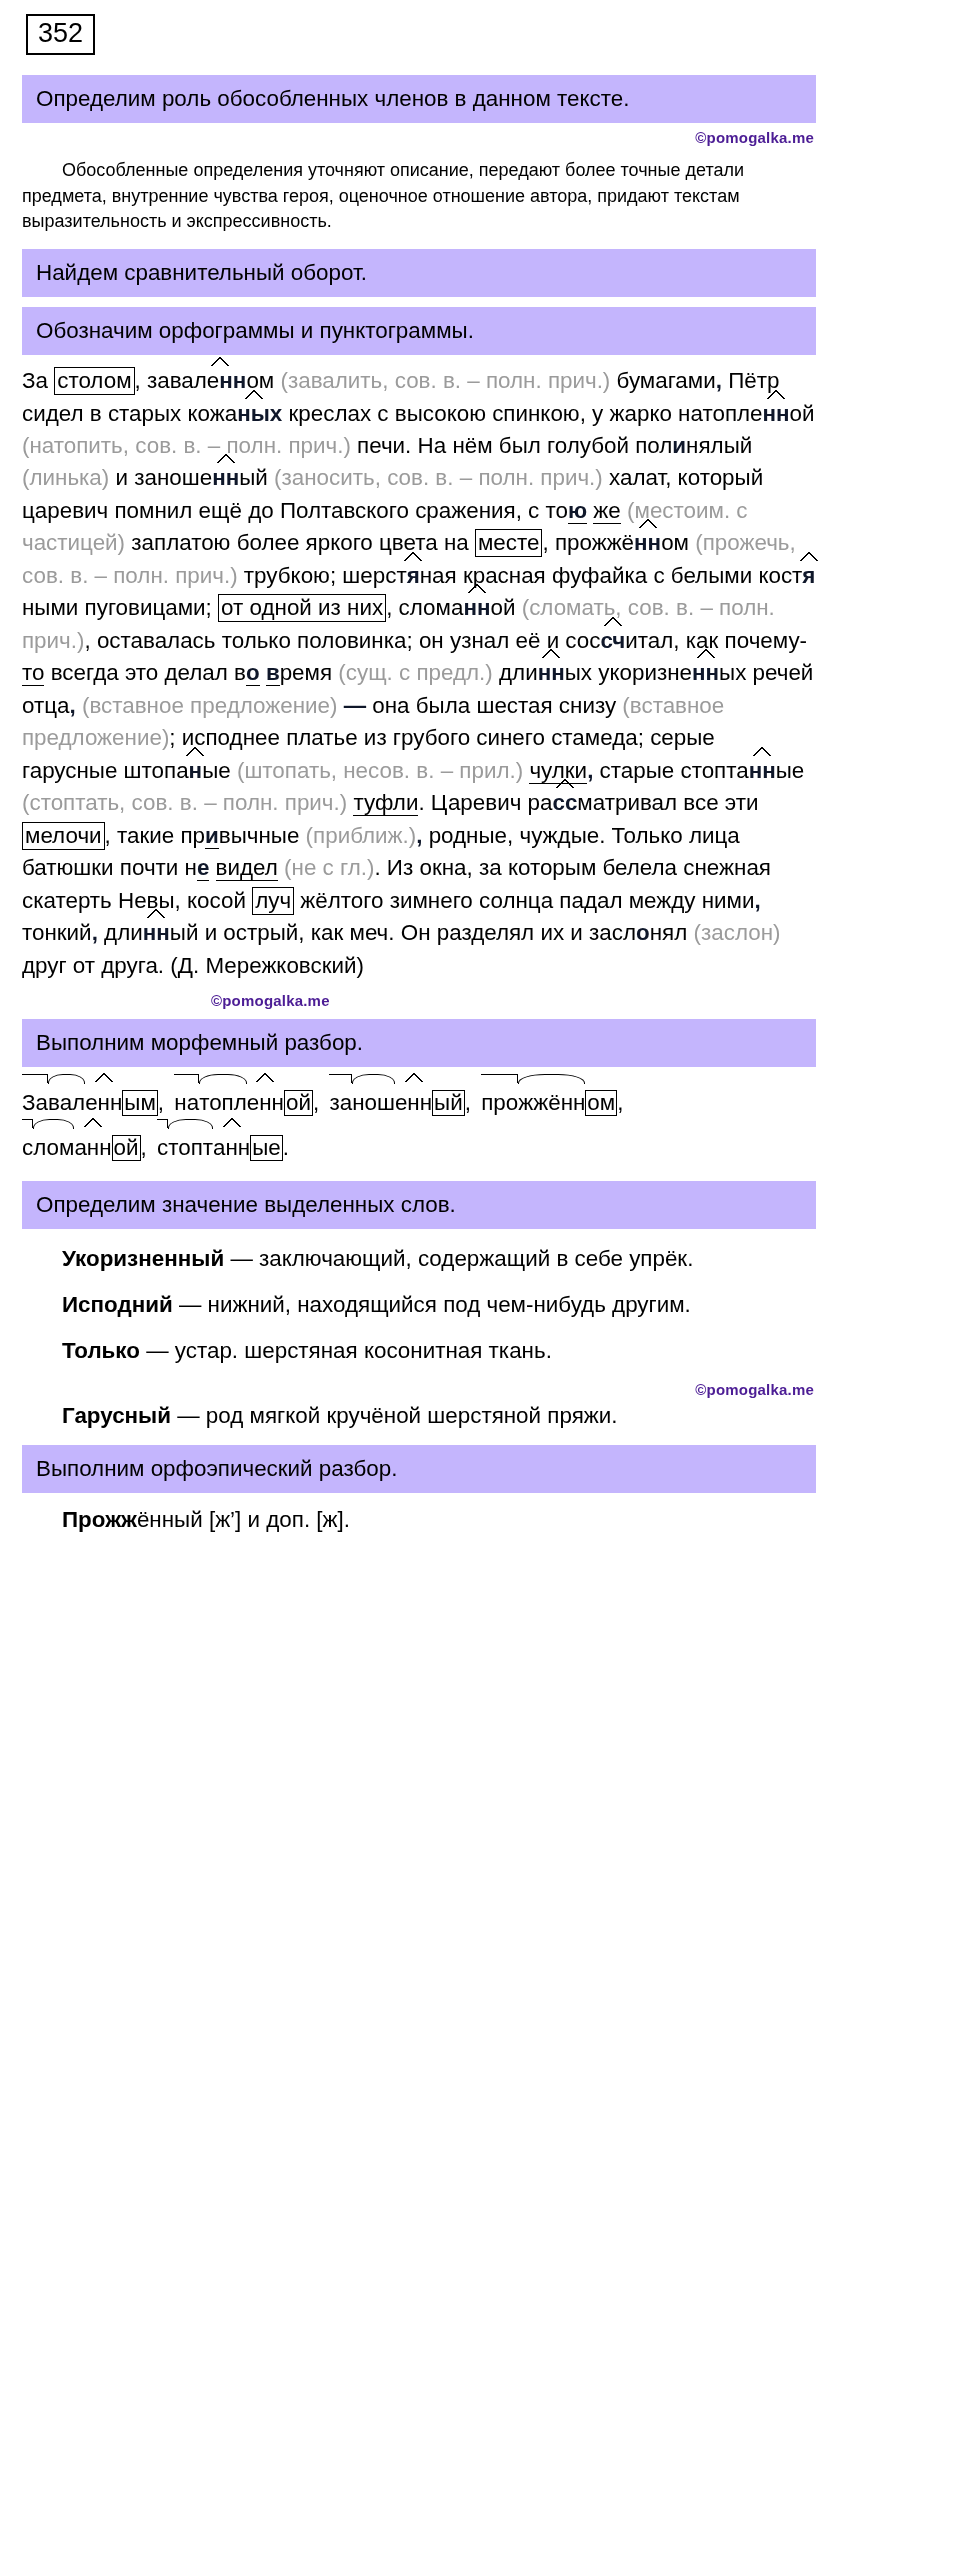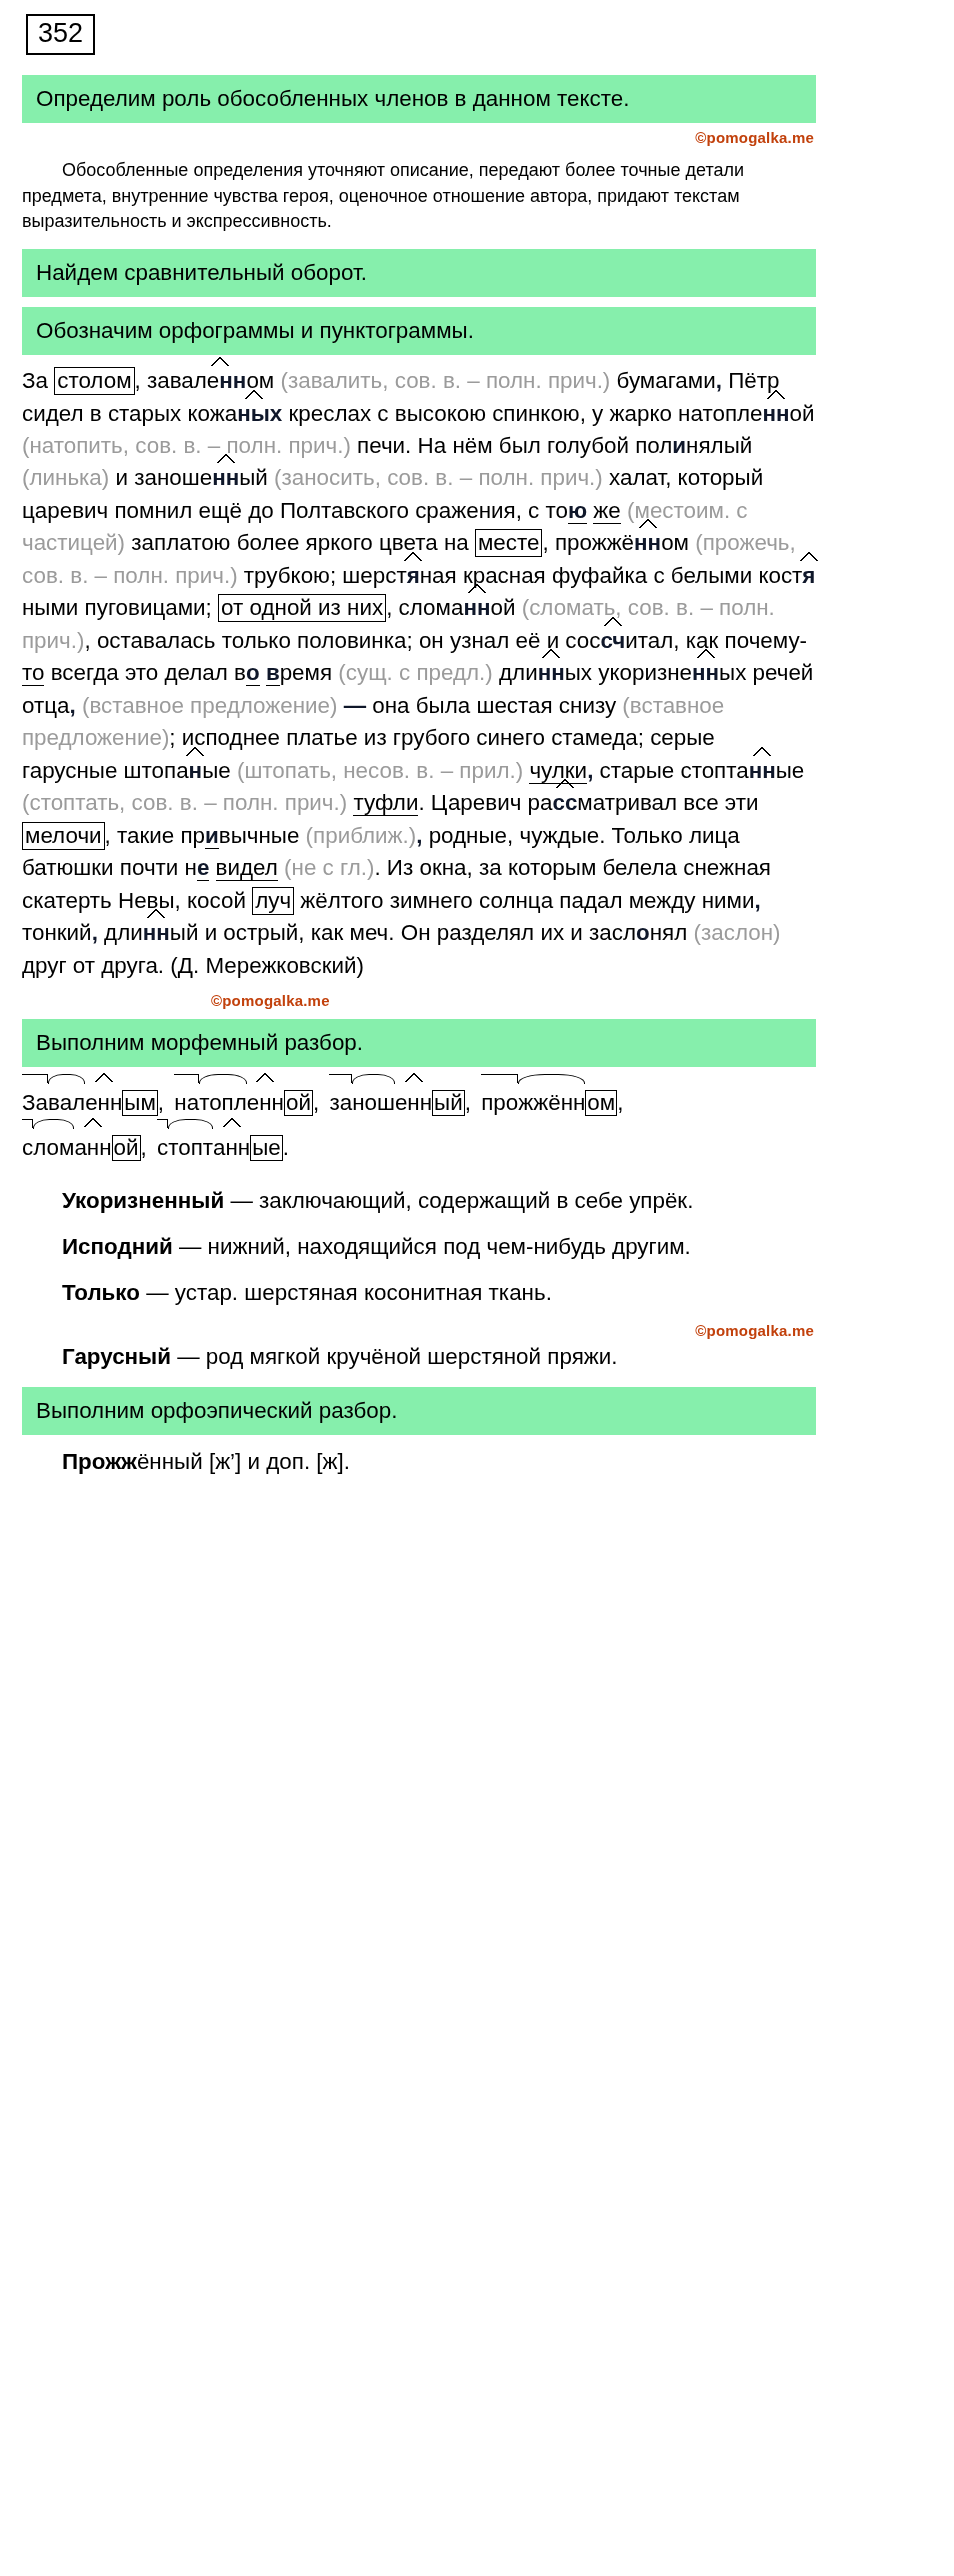--- a/index.html
+++ b/index.html
@@ -21,21 +21,21 @@
   .ex-number {
     display: inline-block;
     border: 2px solid #000;
     font-size: 27px;
     line-height: 1;
     padding: 4px 10px 6px 10px;
     font-family: "Liberation Sans", sans-serif;
     margin: 4px 0 10px 4px;
   }
   .task-bar {
-    background: #86efac;
+    background: #c4b5fd;
     padding: 9px 14px 10px 14px;
     font-size: 22.4px;
     line-height: 1.3;
     margin: 10px 0 6px 0;
   }
   .para {
     font-size: 18px;
     line-height: 1.42;
     margin: 12px 0 14px 0;
     text-align: left;
@@ -43,21 +43,21 @@
   .para.indent { text-indent: 40px; }
   .body-text {
     font-size: 22.4px;
     line-height: 1.45;
     margin: 10px 0 10px 0;
   }
   .gray { color: #9b9b9b; }
   .red { color: #0f172a; font-weight: bold; }
   b { font-weight: bold; }
   .wm {
-    color: #c2410c;
+    color: #4c1d95;
     font-size: 15px;
     font-weight: bold;
     text-align: right;
     letter-spacing: 0.2px;
     margin: 2px 0 2px 0;
     padding-right: 2px;
   }
   .wm.left-ind { text-align: left; padding-left: 189px; }
   
   .box {
@@ -195,20 +195,21 @@
     </span>
     <br>
     <span class="item">
       <span class="prefix">с</span><span class="root">лом</span><span class="caret">анн</span><span class="ending">ой</span><span>,</span>
     </span>
     <span class="item">
       <span class="prefix">с</span><span class="root">топт</span><span class="caret">анн</span><span class="ending">ые</span><span>.</span>
     </span>
   </div>
 
+  <div class="task-bar">Определим значение выделенных слов.</div>
 
   <div class="def">
     <b>Укоризненный</b> <span>—</span><span> заключающий, содержащий в себе упрёк.</span>
   </div>
 
   <div class="def">
     <b>Исподний</b> <span>—</span><span> нижний, находящийся под чем-нибудь другим.</span>
   </div>
 
   <div class="def">

